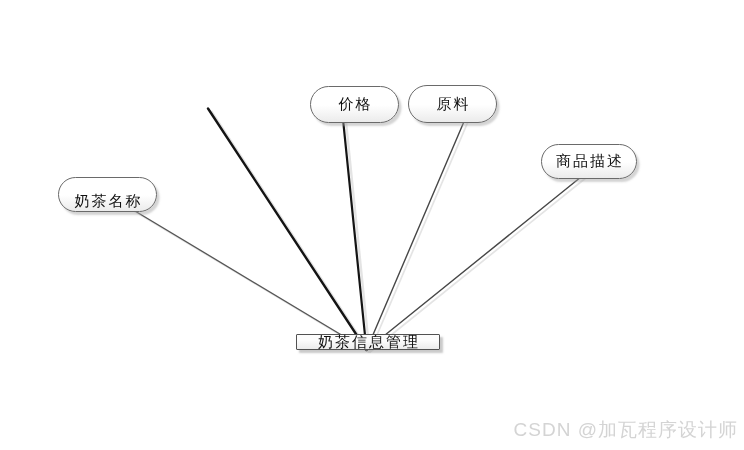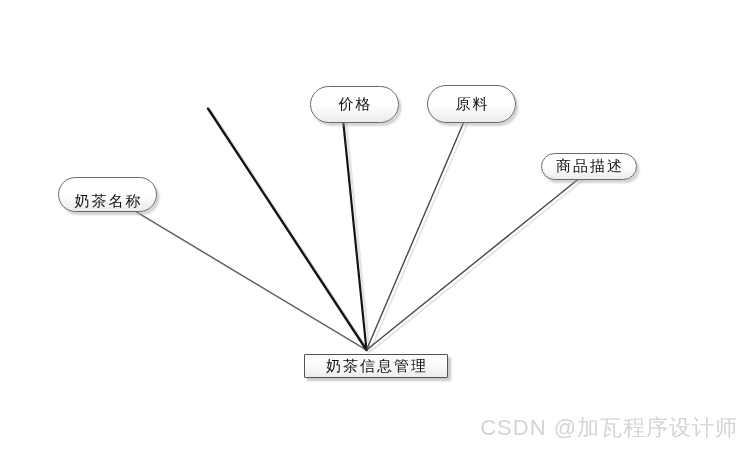--- a/index.html
+++ b/index.html
@@ -45,21 +45,21 @@
     background: linear-gradient(to bottom, #fcfcfc 40%, #ececec 100%);
     box-shadow: 3px 3px 2px rgba(150,150,150,0.5);
   }
   .node .label {
     transform: translateX(1px);
   }
   .watermark {
     position: absolute;
     right: 6px;
     bottom: 7px;
-    font-size: 22px;
+    font-size: 19px;
     letter-spacing: 1px;
     color: #d4d4d4;
     text-shadow: 1px 1px 0 rgba(255,255,255,0.9);
     user-select: none;
   }
 </style>
 </head>
 <body>
 
 <div class="canvas">
@@ -85,27 +85,27 @@
 
   <div class="node stadium" style="left:58px; top:177px; width:99px; height:35px;align-items:flex-end;">
     <span class="label">奶茶名称</span>
   </div>
 
 
   <div class="node stadium" style="left:310px; top:86px; width:89px; height:37px;">
     <span class="label">价格</span>
   </div>
 
-  <div class="node stadium" style="left:427px; top:85px; width:89px; height:38px;">
+  <div class="node stadium" style="left:408px; top:85px; width:89px; height:38px;">
     <span class="label">原料</span>
   </div>
 
-  <div class="node stadium" style="left:541px; top:153px; width:96px; height:27px;">
+  <div class="node stadium" style="left:541px; top:144px; width:96px; height:35px;">
     <span class="label">商品描述</span>
   </div>
 
-  <div class="node rect" style="left:296px; top:354px; width:144px; height:24px;margin-left:8px;">
+  <div class="node rect" style="left:296px; top:334px; width:144px; height:16px;">
     <span class="label">奶茶信息管理</span>
   </div>
 
   <div class="watermark">CSDN @加瓦程序设计师</div>
 
 </div>
 
 </body></html>

